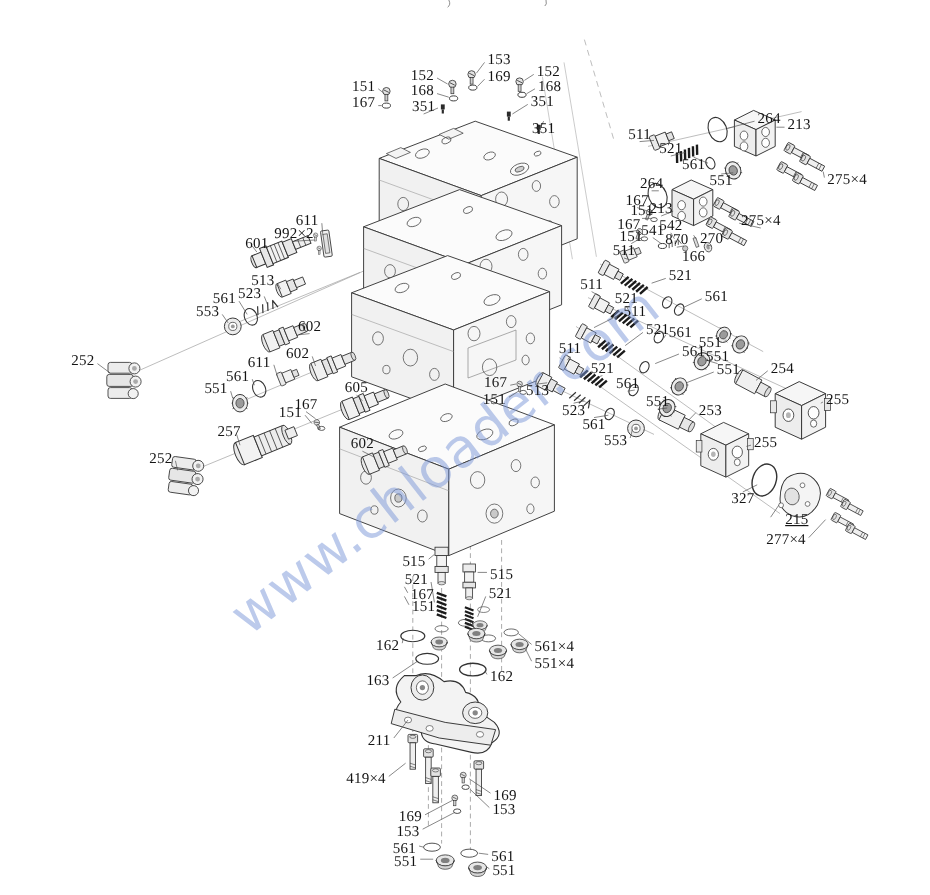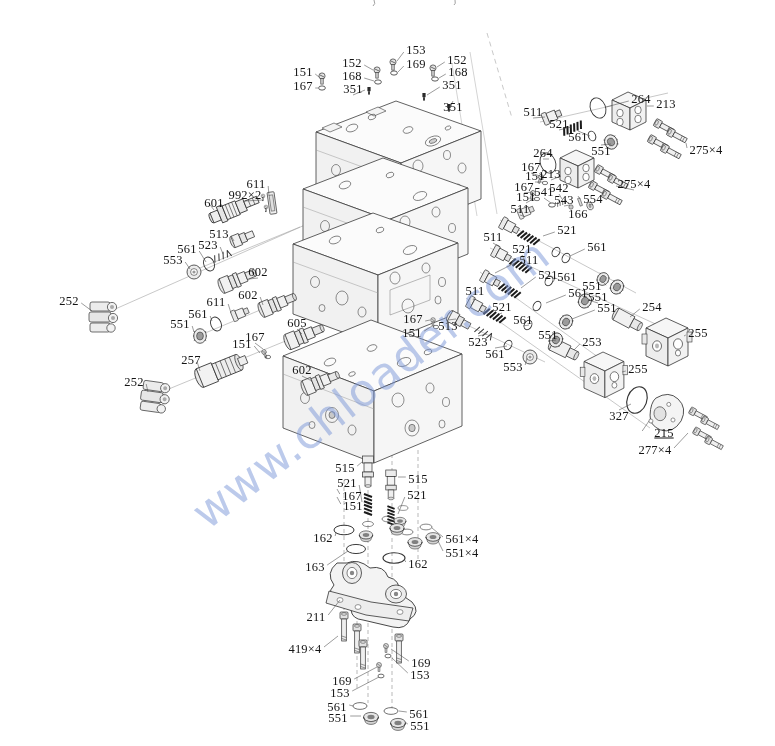--- a/index.html
+++ b/index.html
@@ -569,22 +569,22 @@
       <span class="callout" style="left: 543px; top: 153px;">264</span>
       <span class="callout" style="left: 601px; top: 151px;">551</span>
       <span class="callout" style="left: 531px; top: 167px;">167</span>
       <span class="callout" style="left: 535px; top: 176px;">151</span>
       <span class="callout" style="left: 551px; top: 174px;">213</span>
       <span class="callout" style="left: 524px; top: 187px;">167</span>
       <span class="callout" style="left: 526px; top: 197px;">151</span>
       <span class="callout" style="left: 544px; top: 192px;">541</span>
       <span class="callout" style="left: 559px; top: 188px;">542</span>
       <span class="callout" style="left: 578px; top: 190px; margin-top: 24px;">166</span>
-      <span class="callout" style="left: 564px; top: 200px;">543</span>
-      <span class="callout" style="left: 593px; top: 199px;">554</span>
+      <span class="callout" style="left: 564px; top: 200px;">870</span>
+      <span class="callout" style="left: 593px; top: 199px;">270</span>
       <span class="callout" style="left: 634px; top: 184px;">275×4</span>
       <span class="callout" style="left: 520px; top: 209px;">511</span>
       <span class="callout" style="left: 567px; top: 230px;">521</span>
       <span class="callout" style="left: 493px; top: 237px;">511</span>
       <span class="callout" style="left: 522px; top: 249px;">521</span>
       <span class="callout" style="left: 597px; top: 247px;">561</span>
       <span class="callout" style="left: 529px; top: 260px;">511</span>
       <span class="callout" style="left: 548px; top: 275px;">521</span>
       <span class="callout" style="left: 567px; top: 277px;">561</span>
       <span class="callout" style="left: 592px; top: 286px;">551</span>

